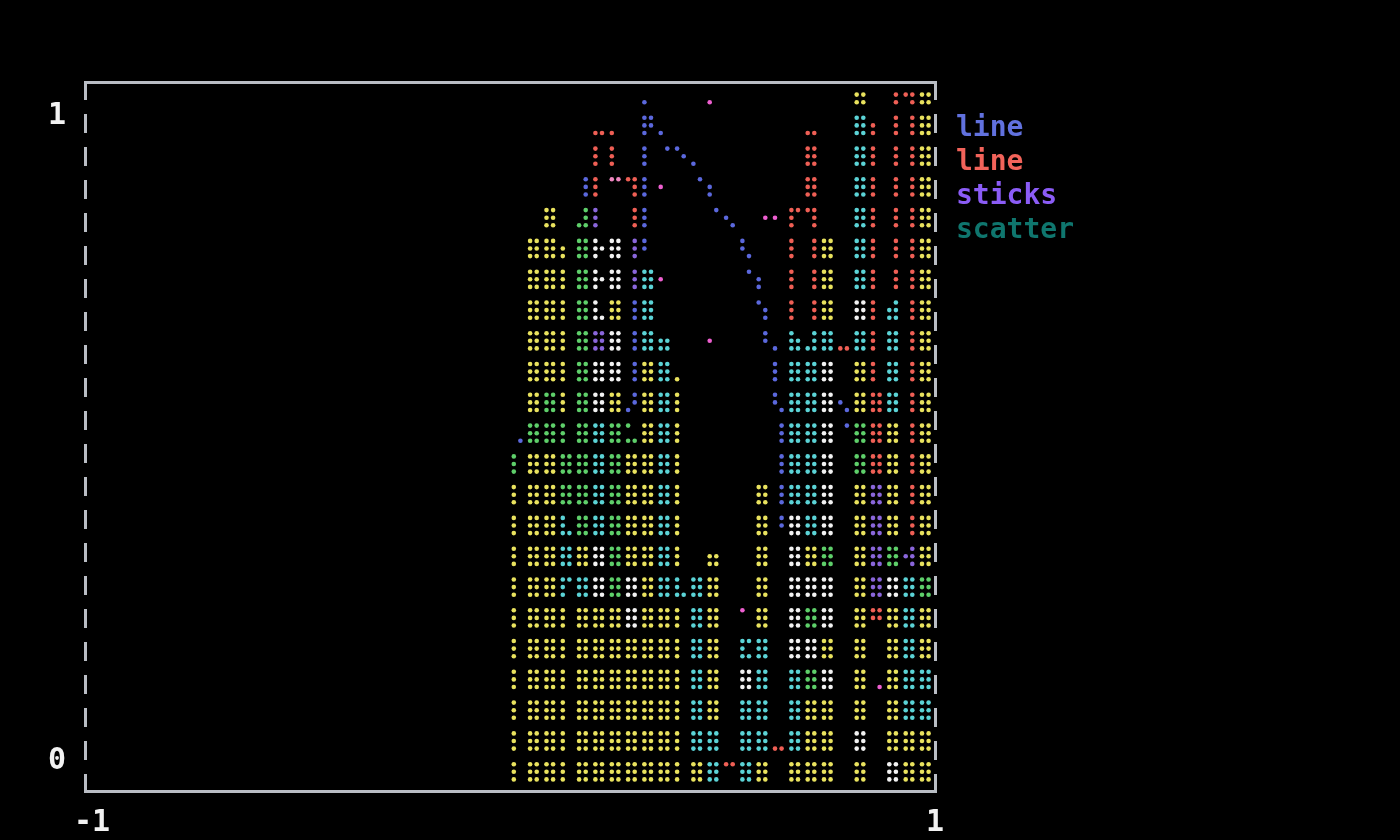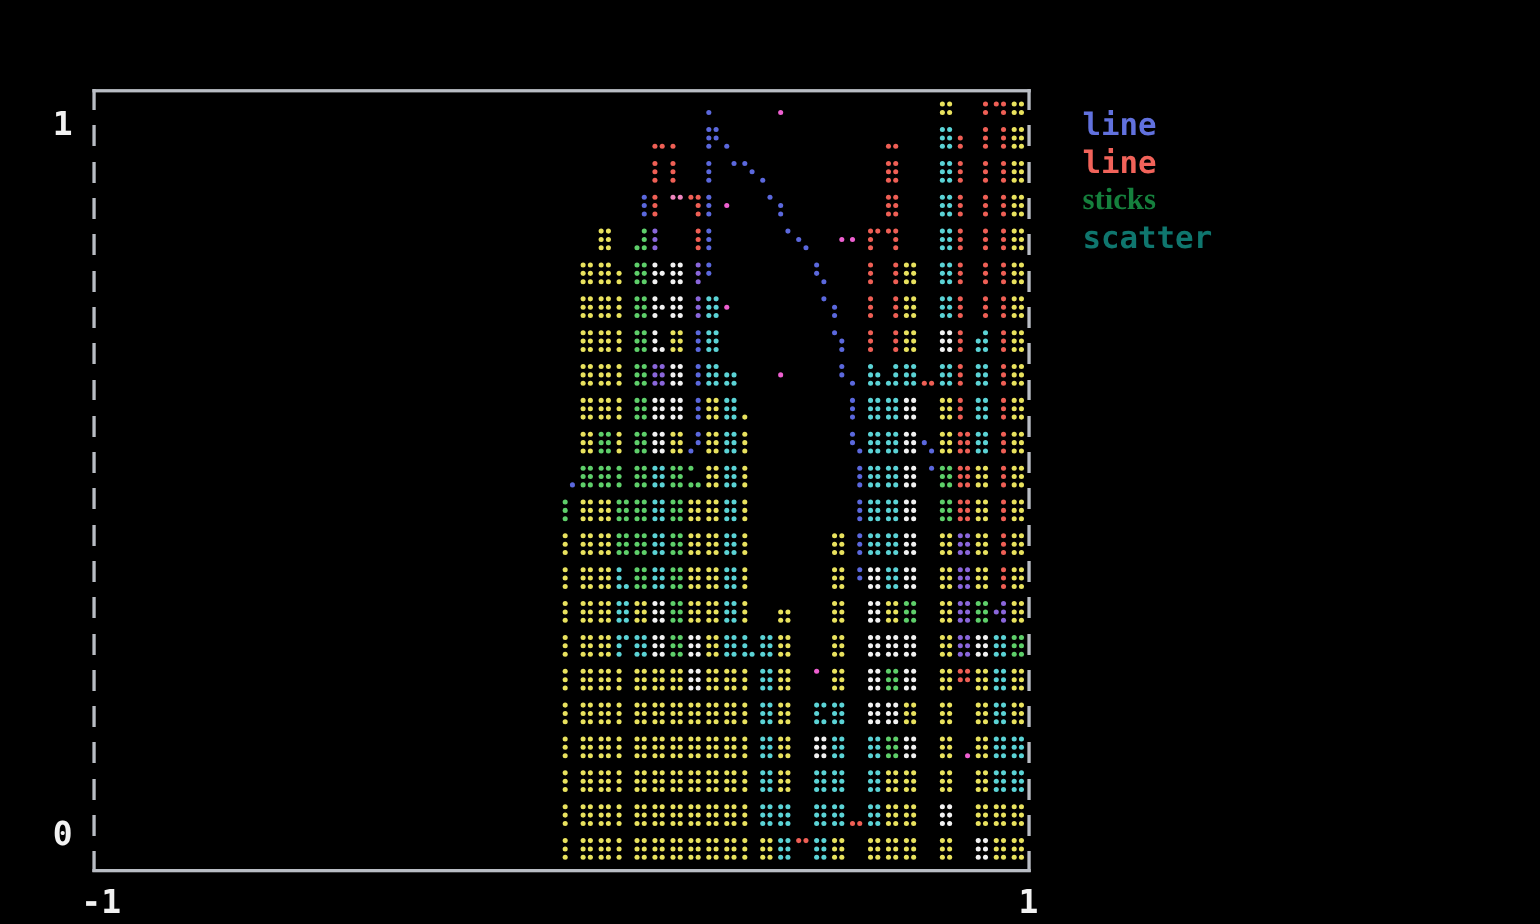--- a/index.html
+++ b/index.html
@@ -13,21 +13,21 @@
   #plot-box{position:absolute;left:84px;top:81px;width:853px;height:712px;}
   .edge{position:absolute;background:#b9bdc4;}
   .edge-h{left:0;width:853px;height:3px;}
   .edge-v{top:0;width:3px;height:712px;
           background:repeating-linear-gradient(to bottom,#b9bdc4 0 19px,rgba(0,0,0,0) 19px 33px);}
   #edge-top{top:0;}
   #edge-bottom{bottom:0;}
   #edge-left{left:0;}
   #edge-right{right:0;}
   #dots{position:absolute;left:1px;top:1px;}
-  #legend{position:absolute;left:956px;top:97px;margin-left:28px;}
+  #legend{position:absolute;left:956px;top:110px;}
   .legend-item{font-size:28px;line-height:34px;font-weight:bold;white-space:pre;}
 </style>
 </head>
 <body>
 
 <div id="screen">
 
   <div id="ylabel-max" class="axis-label">1</div>
   <div id="ylabel-min" class="axis-label">0</div>
   <div id="xlabel-min" class="axis-label">-1</div>
@@ -2151,17 +2151,17 @@
         <circle cx="837.0" cy="689.8" r="2.3" fill="#e9e25e"></circle>
         <circle cx="843.6" cy="689.8" r="2.3" fill="#e9e25e"></circle>
         <circle cx="837.0" cy="697.4" r="2.3" fill="#e9e25e"></circle>
         <circle cx="843.6" cy="697.4" r="2.3" fill="#e9e25e"></circle>
       </svg>
   </div>
 
   <div id="legend">
       <div class="legend-item" style="color: rgb(97, 113, 222);">line</div>
       <div class="legend-item" style="color: rgb(242, 99, 90);">line</div>
-      <div class="legend-item" style="color: #15803d; font-family: Liberation Serif, serif;">sticks</div>
+      <div class="legend-item" style="color: #8b5cf6;">sticks</div>
       <div class="legend-item" style="color: #0f766e;">scatter</div>
     </div>
 
 </div>
 
 </body></html>

